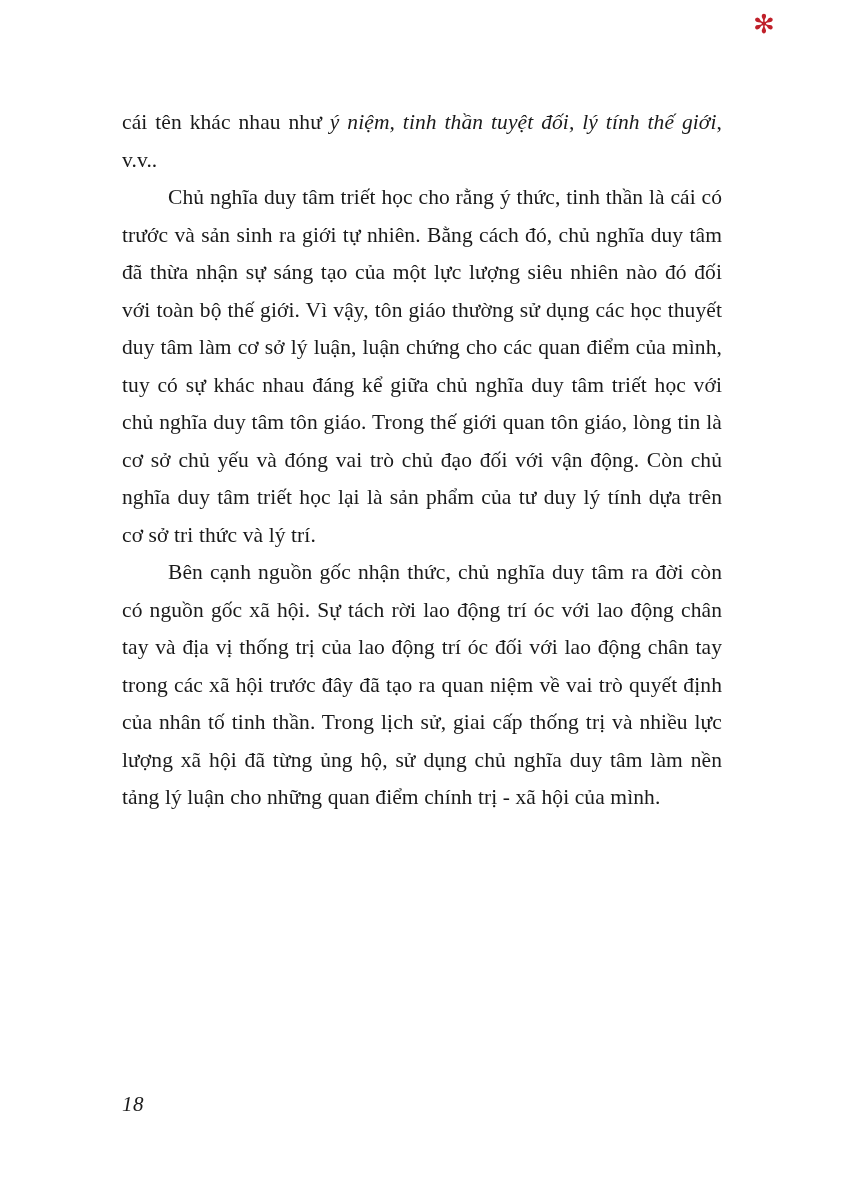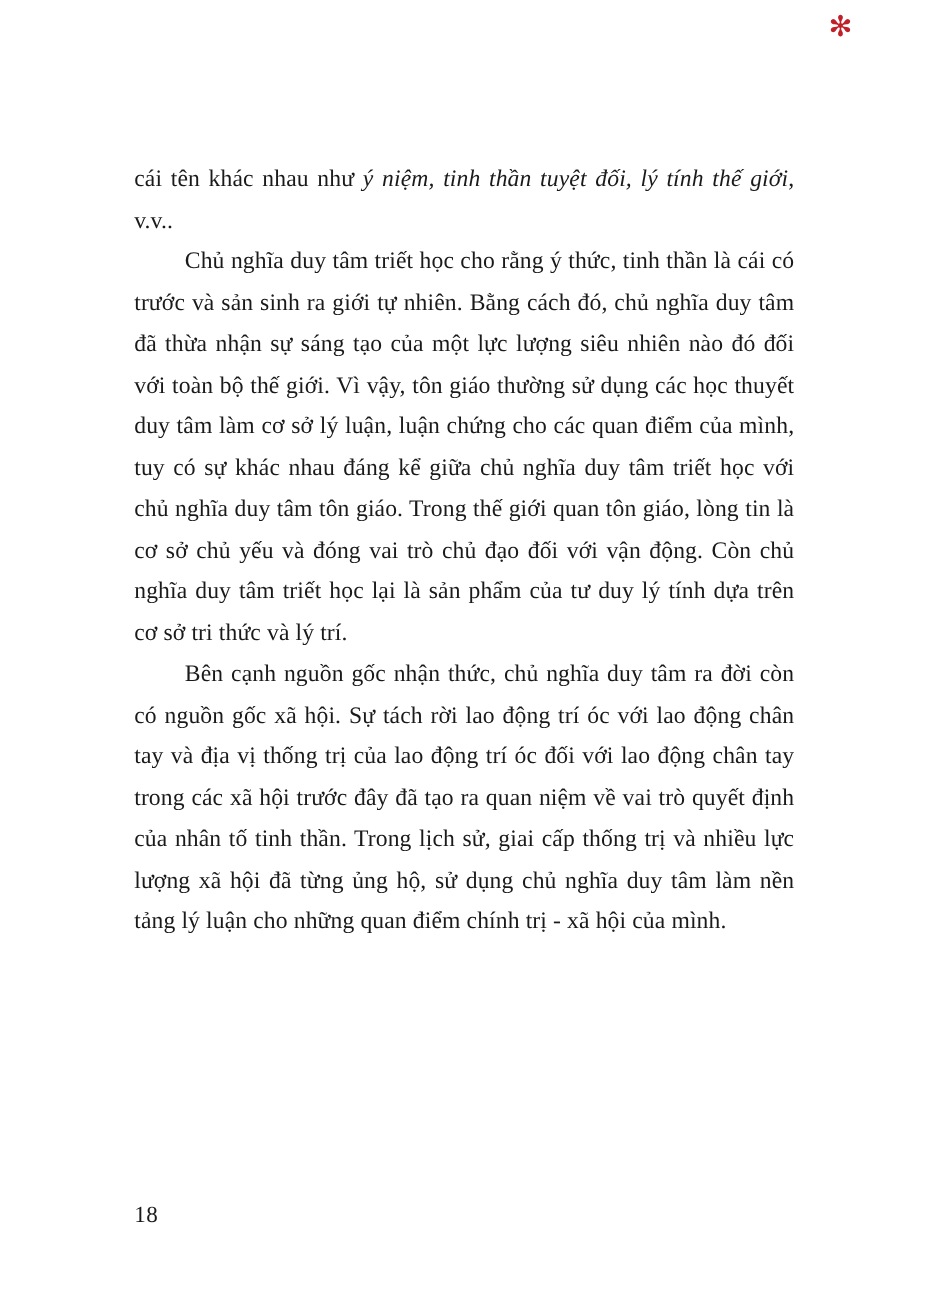--- a/index.html
+++ b/index.html
@@ -42,34 +42,34 @@
   p {
     margin: 0;
     font-size: 21.5px;
     line-height: 37.5px;
     text-align: justify;
     text-justify: inter-word;
     letter-spacing: 0.1px;
   }
   p.first {
     text-indent: 0;
-    margin-top: 40px;
   }
   p.indent {
     text-indent: 46px;
   }
   .ital {
     font-style: italic;
   }
   .folio {
     position: absolute;
     left: 122px;
     top: 1092px;
     font-size: 21px;
     letter-spacing: 0.5px;
+    font-style: italic;
   }
 </style>
 </head>
 <body>
 
 <div class="page">
 
   <div class="ornament">✻</div>
 
   <div class="content">

